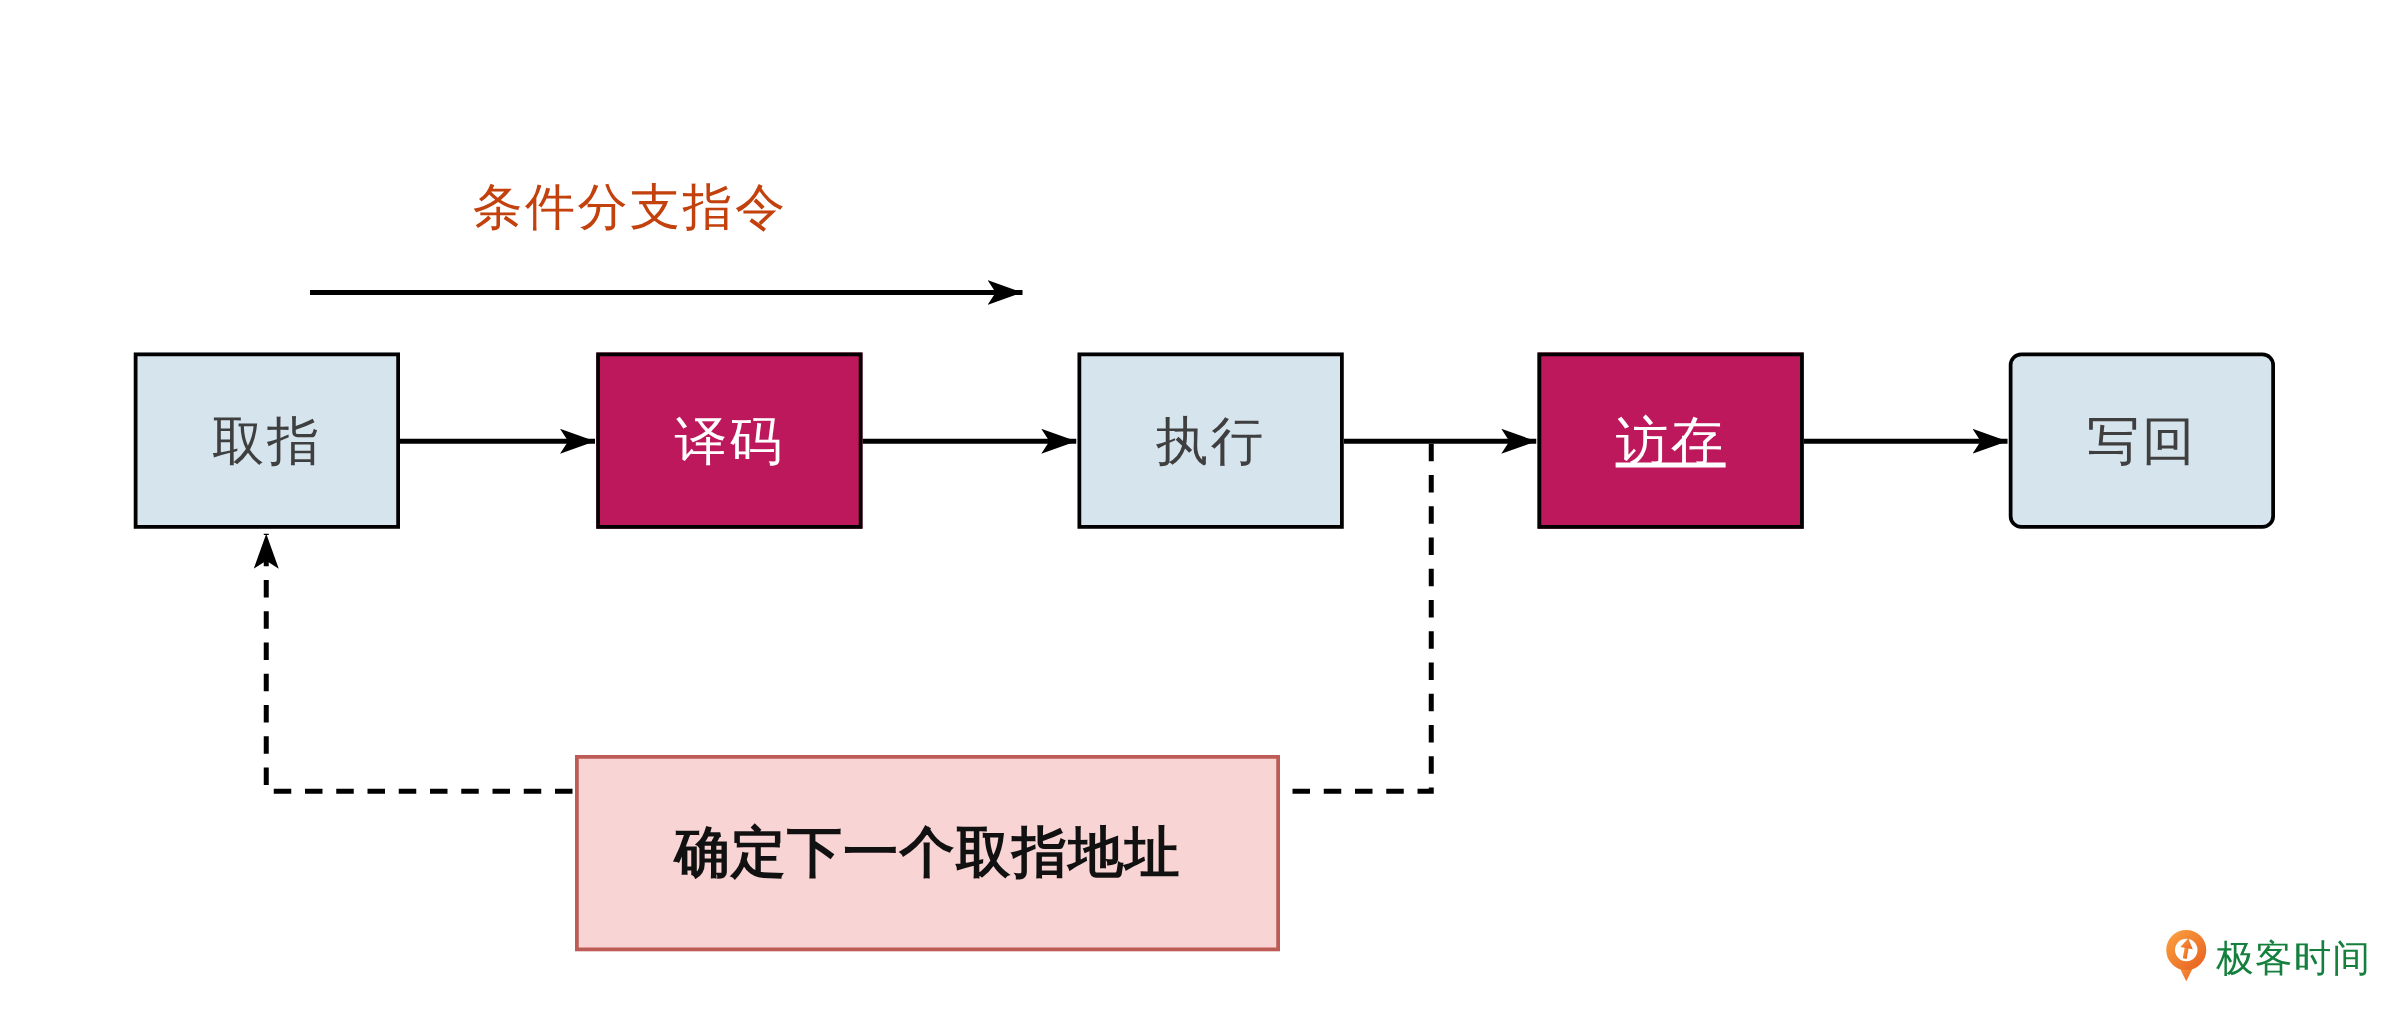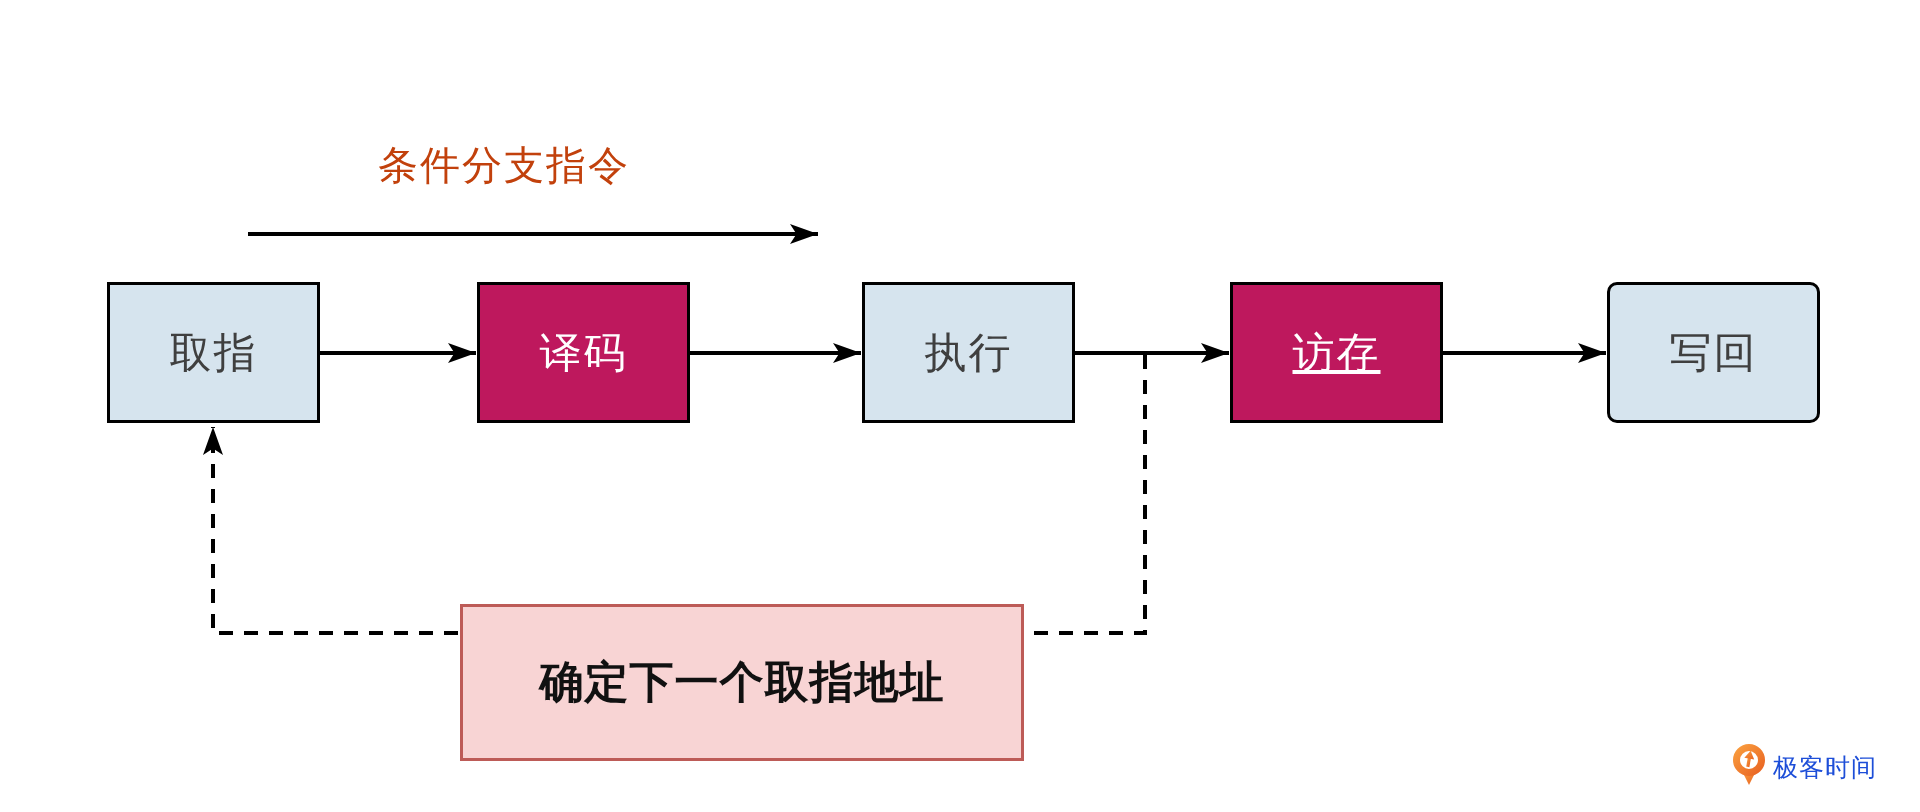--- a/index.html
+++ b/index.html
@@ -66,22 +66,22 @@
   }
   .brand {
     position: absolute;
     left: 1732px;
     top: 744px;
     display: flex;
     align-items: center;
     gap: 7px;
   }
   .brand-text {
-    font-size: 25px;
-    color: #1d4ed8;
+    font-size: 30px;
+    color: #15803d;
     letter-spacing: 1px;
     white-space: nowrap;
   }
 </style>
 </head>
 <body>
 
 <div class="canvas">
 
   <svg class="connector-layer" width="1920" height="812" viewBox="0 0 1920 812" xmlns="http://www.w3.org/2000/svg">

